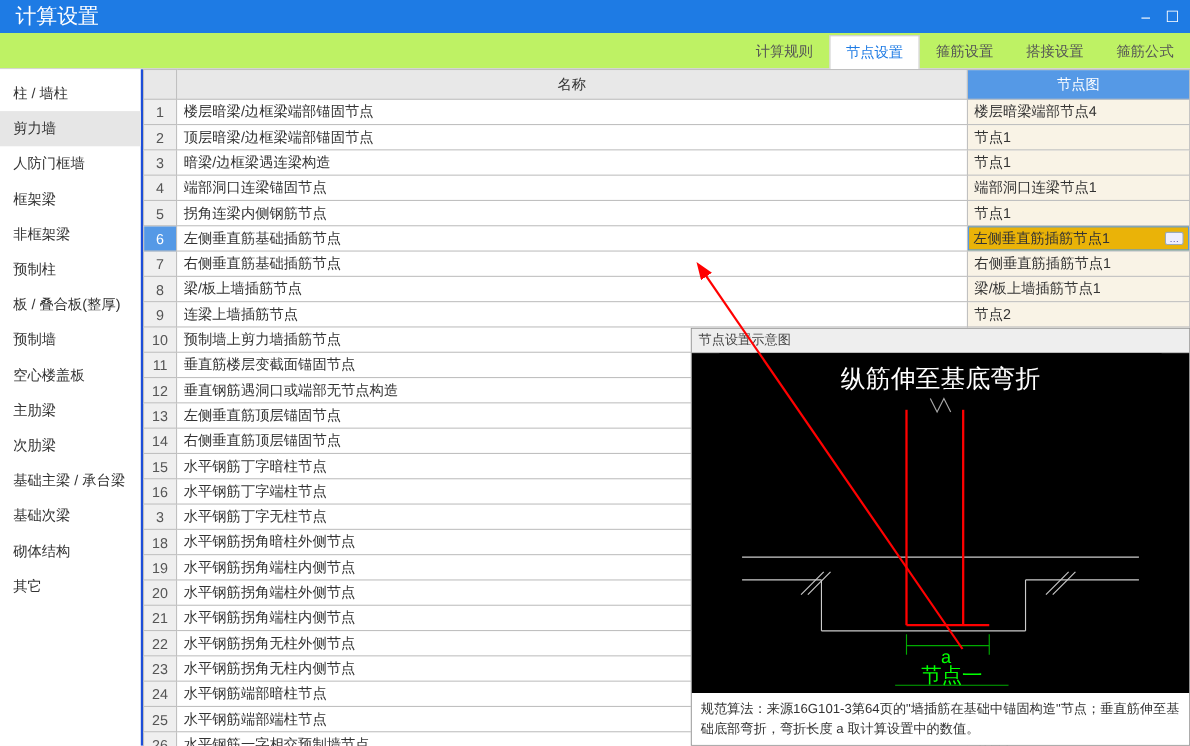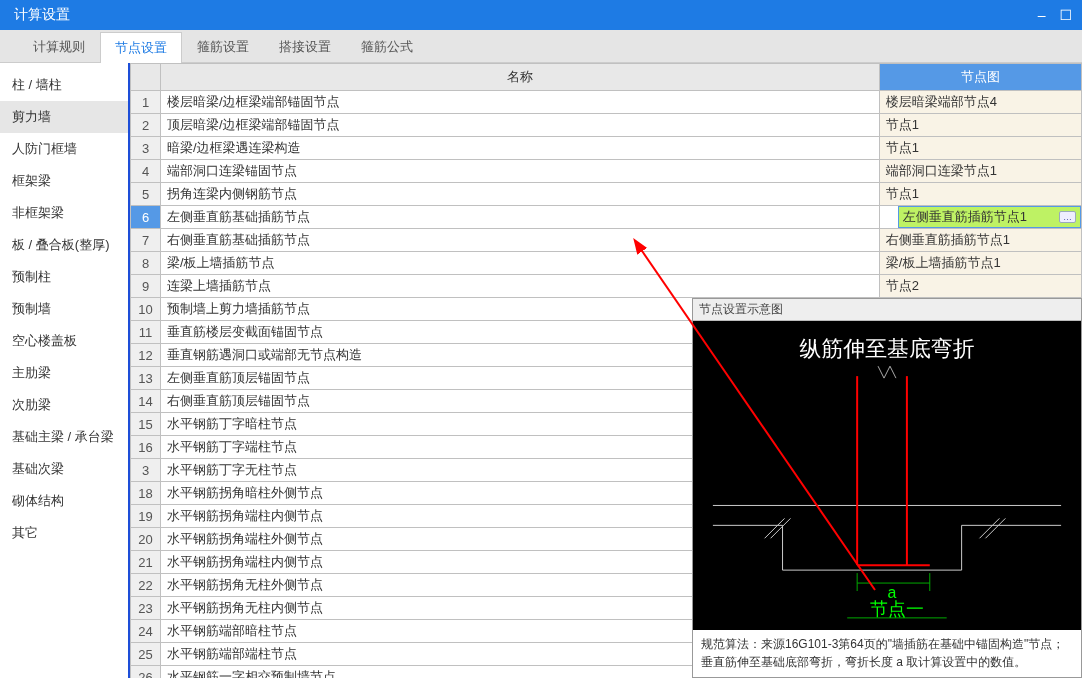--- a/index.html
+++ b/index.html
@@ -1,43 +1,43 @@
 <!DOCTYPE html>
 <html><head>
 <meta charset="utf-8">
 <style>
 * { margin: 0; padding: 0; box-sizing: border-box; }
 body { font-family: "Microsoft YaHei", sans-serif; font-size: 13px; background: #fff; width: 1082px; height: 678px; overflow: hidden; position: relative; }
 .titlebar { background: #1e7be4; color: #fff; height: 30px; display: flex; align-items: center; padding: 0 14px; position: relative; }
-.titlebar-title { font-size: 14px; }
+.titlebar-title { font-size: 19px; }
 .win-controls { position: absolute; right: 10px; top: 0; height: 30px; display: flex; align-items: center; gap: 14px; }
 .win-btn { color: #fff; font-size: 14px; cursor: pointer; }
-.tabs { background: #e5e5e5; height: 32px; display: flex; align-items: flex-end; border-bottom: 0; padding-left: 18px; }
+.tabs { background: #bef264; height: 32px; display: flex; align-items: flex-end; border-bottom: 0; padding-left: 18px; justify-content: flex-end; }
 .tab { padding: 6px 14px; font-size: 13px; color: #555; cursor: pointer; border: 1px solid transparent; border-bottom: none; }
 .tab.active { background: #fff; color: #1e7be4; border-color: #ccc; position: relative; top: 1px; }
 .main { display: flex; height: calc(678px - 62px); border-top: 1px solid #ccc; }
 .sidebar { width: 130px; border-right: 2px solid #1d4ed8; background: #fff; padding: 6px 0; }
 .side-item { padding: 7px 12px; font-size: 13px; color: #333; cursor: pointer; white-space: nowrap; }
 .side-item.selected { background: #e6e6e6; }
 .content { flex: 1; background: #f5f5f5; display: flex; flex-direction: column; overflow: hidden; }
 .table-wrap { flex: 1; overflow: auto; }
 table { border-collapse: collapse; width: 100%; background: #fff; }
 th { background: #e8e8e8; border: 1px solid #c0c0c0; font-weight: normal; font-size: 13px; padding: 4px 6px; color: #333; height: 22px; }
 th.sel-th { background: #5599e6; color: #fff; }
 td { border: 1px solid #c0c0c0; font-size: 13px; padding: 2px 6px; color: #333; height: 21px; background: #fff; white-space: nowrap; }
 td.rownum { background: #efefef; text-align: center; width: 30px; color: #555; }
 td.col-b { background: #f9f3e6; }
 tr.selected td { background: #fff; }
 tr.selected td.rownum { background: #5599e6; color: #fff; }
 tr.selected td.col-b { background: #fff; position: relative; }
-.cell-input { border: 1px solid #5599e6; background: #bef264; padding: 0 4px; position: absolute; inset: 0; display: flex; align-items: center; justify-content: space-between; margin-left: 18px; }
+.cell-input { border: 1px solid #5599e6; background: #eab308; padding: 0 4px; position: absolute; inset: 0; display: flex; align-items: center; justify-content: space-between; }
 .cell-input-txt { overflow: hidden; text-overflow: ellipsis; }
 .ellipsis-btn { border: 1px solid #8fb; background: #eef; font-size: 9px; padding: 0 3px; color: #55a; cursor: pointer; border-radius: 2px; border-color:#9ab; }
 .arrow { position: absolute; pointer-events: none; }
-.diagram-pane { position: absolute; right: 0; bottom: 0; width: 390px; height: 380px; background: #fff; border: 1px solid #999; display: flex; flex-direction: column; z-index: 50; }
+.diagram-pane { position: absolute; right: 0; bottom: 0; width: 454px; height: 380px; background: #fff; border: 1px solid #999; display: flex; flex-direction: column; z-index: 50; }
 .diag-head { background: #eee; border-bottom: 1px solid #bbb; padding: 2px 6px; font-size: 12px; color: #444; }
 .diag-svg { flex: 1; background: #000; }
 .diag-caption { background: #fff; font-size: 12px; color: #333; padding: 6px 8px; line-height: 1.45; }
 </style>
 </head>
 <body>
 
 <div class="titlebar">
   <span class="titlebar-title">计算设置</span>
   <div class="win-controls">
@@ -54,22 +54,22 @@
     <div class="tab">箍筋公式</div>
   </div>
 
 <div class="main">
   <div class="sidebar" id="sidebar">
       <div class="side-item">柱 / 墙柱</div>
       <div class="side-item selected">剪力墙</div>
       <div class="side-item">人防门框墙</div>
       <div class="side-item">框架梁</div>
       <div class="side-item">非框架梁</div>
+      <div class="side-item">预制柱</div>
       <div class="side-item">板 / 叠合板(整厚)</div>
-      <div class="side-item">预制柱</div>
       <div class="side-item">预制墙</div>
       <div class="side-item">空心楼盖板</div>
       <div class="side-item">主肋梁</div>
       <div class="side-item">次肋梁</div>
       <div class="side-item">基础主梁 / 承台梁</div>
       <div class="side-item">基础次梁</div>
       <div class="side-item">砌体结构</div>
       <div class="side-item">其它</div>
     </div>
   <div class="content">

